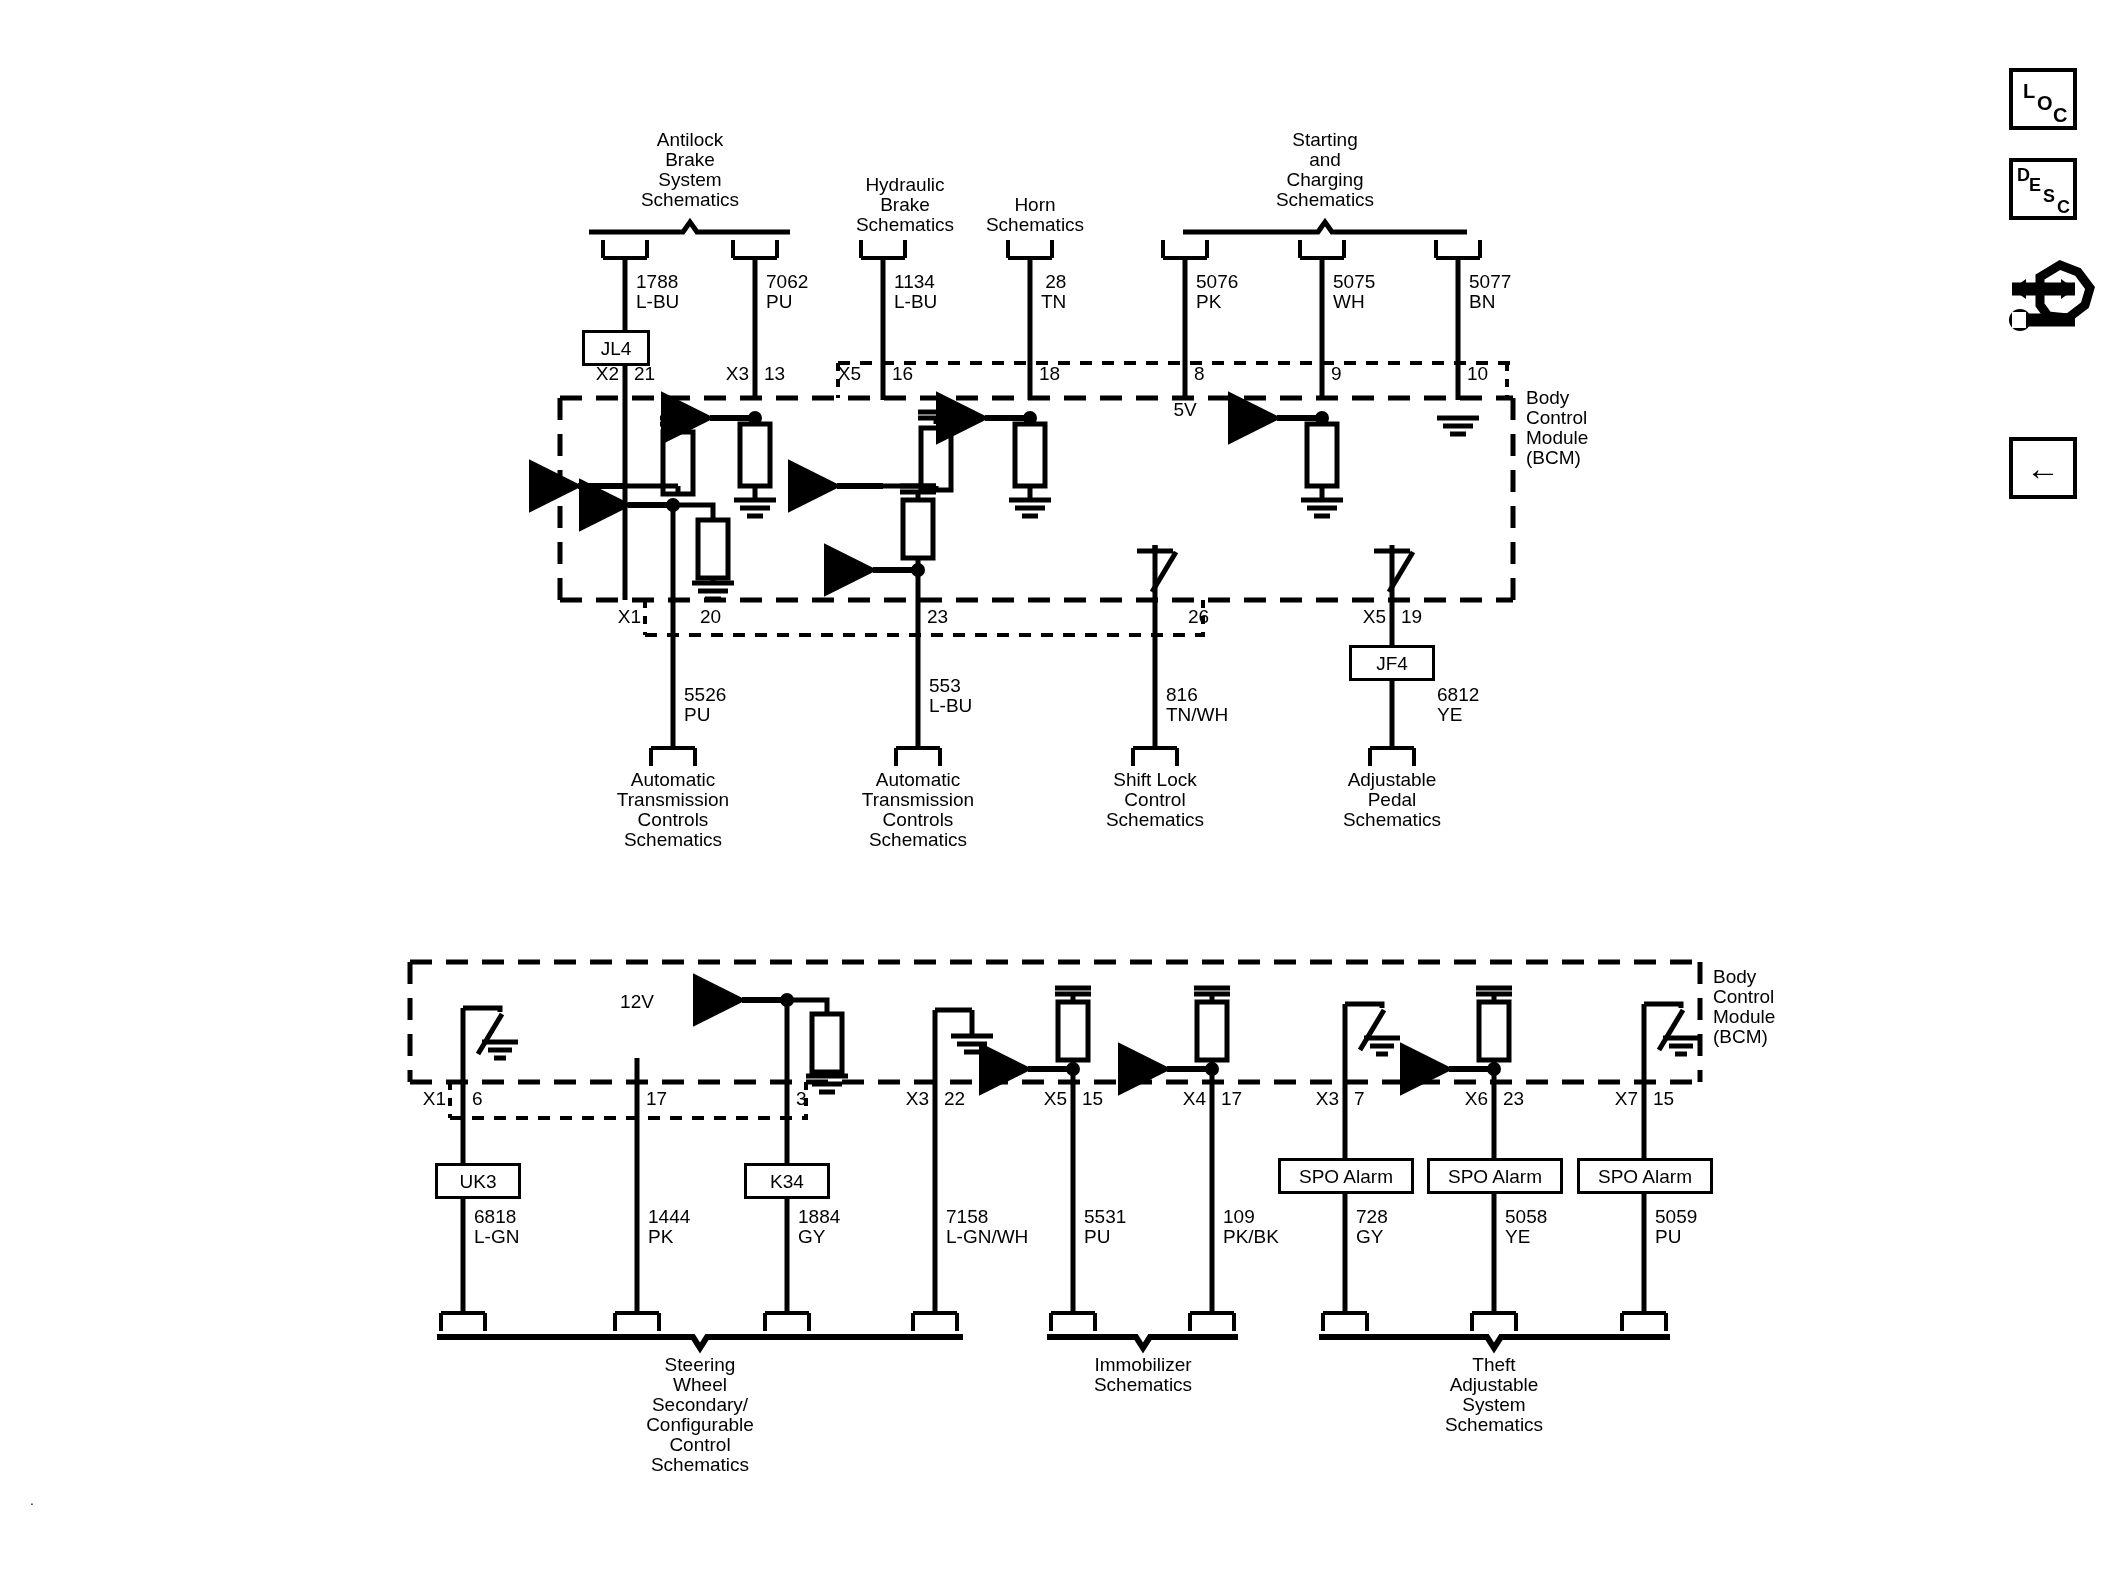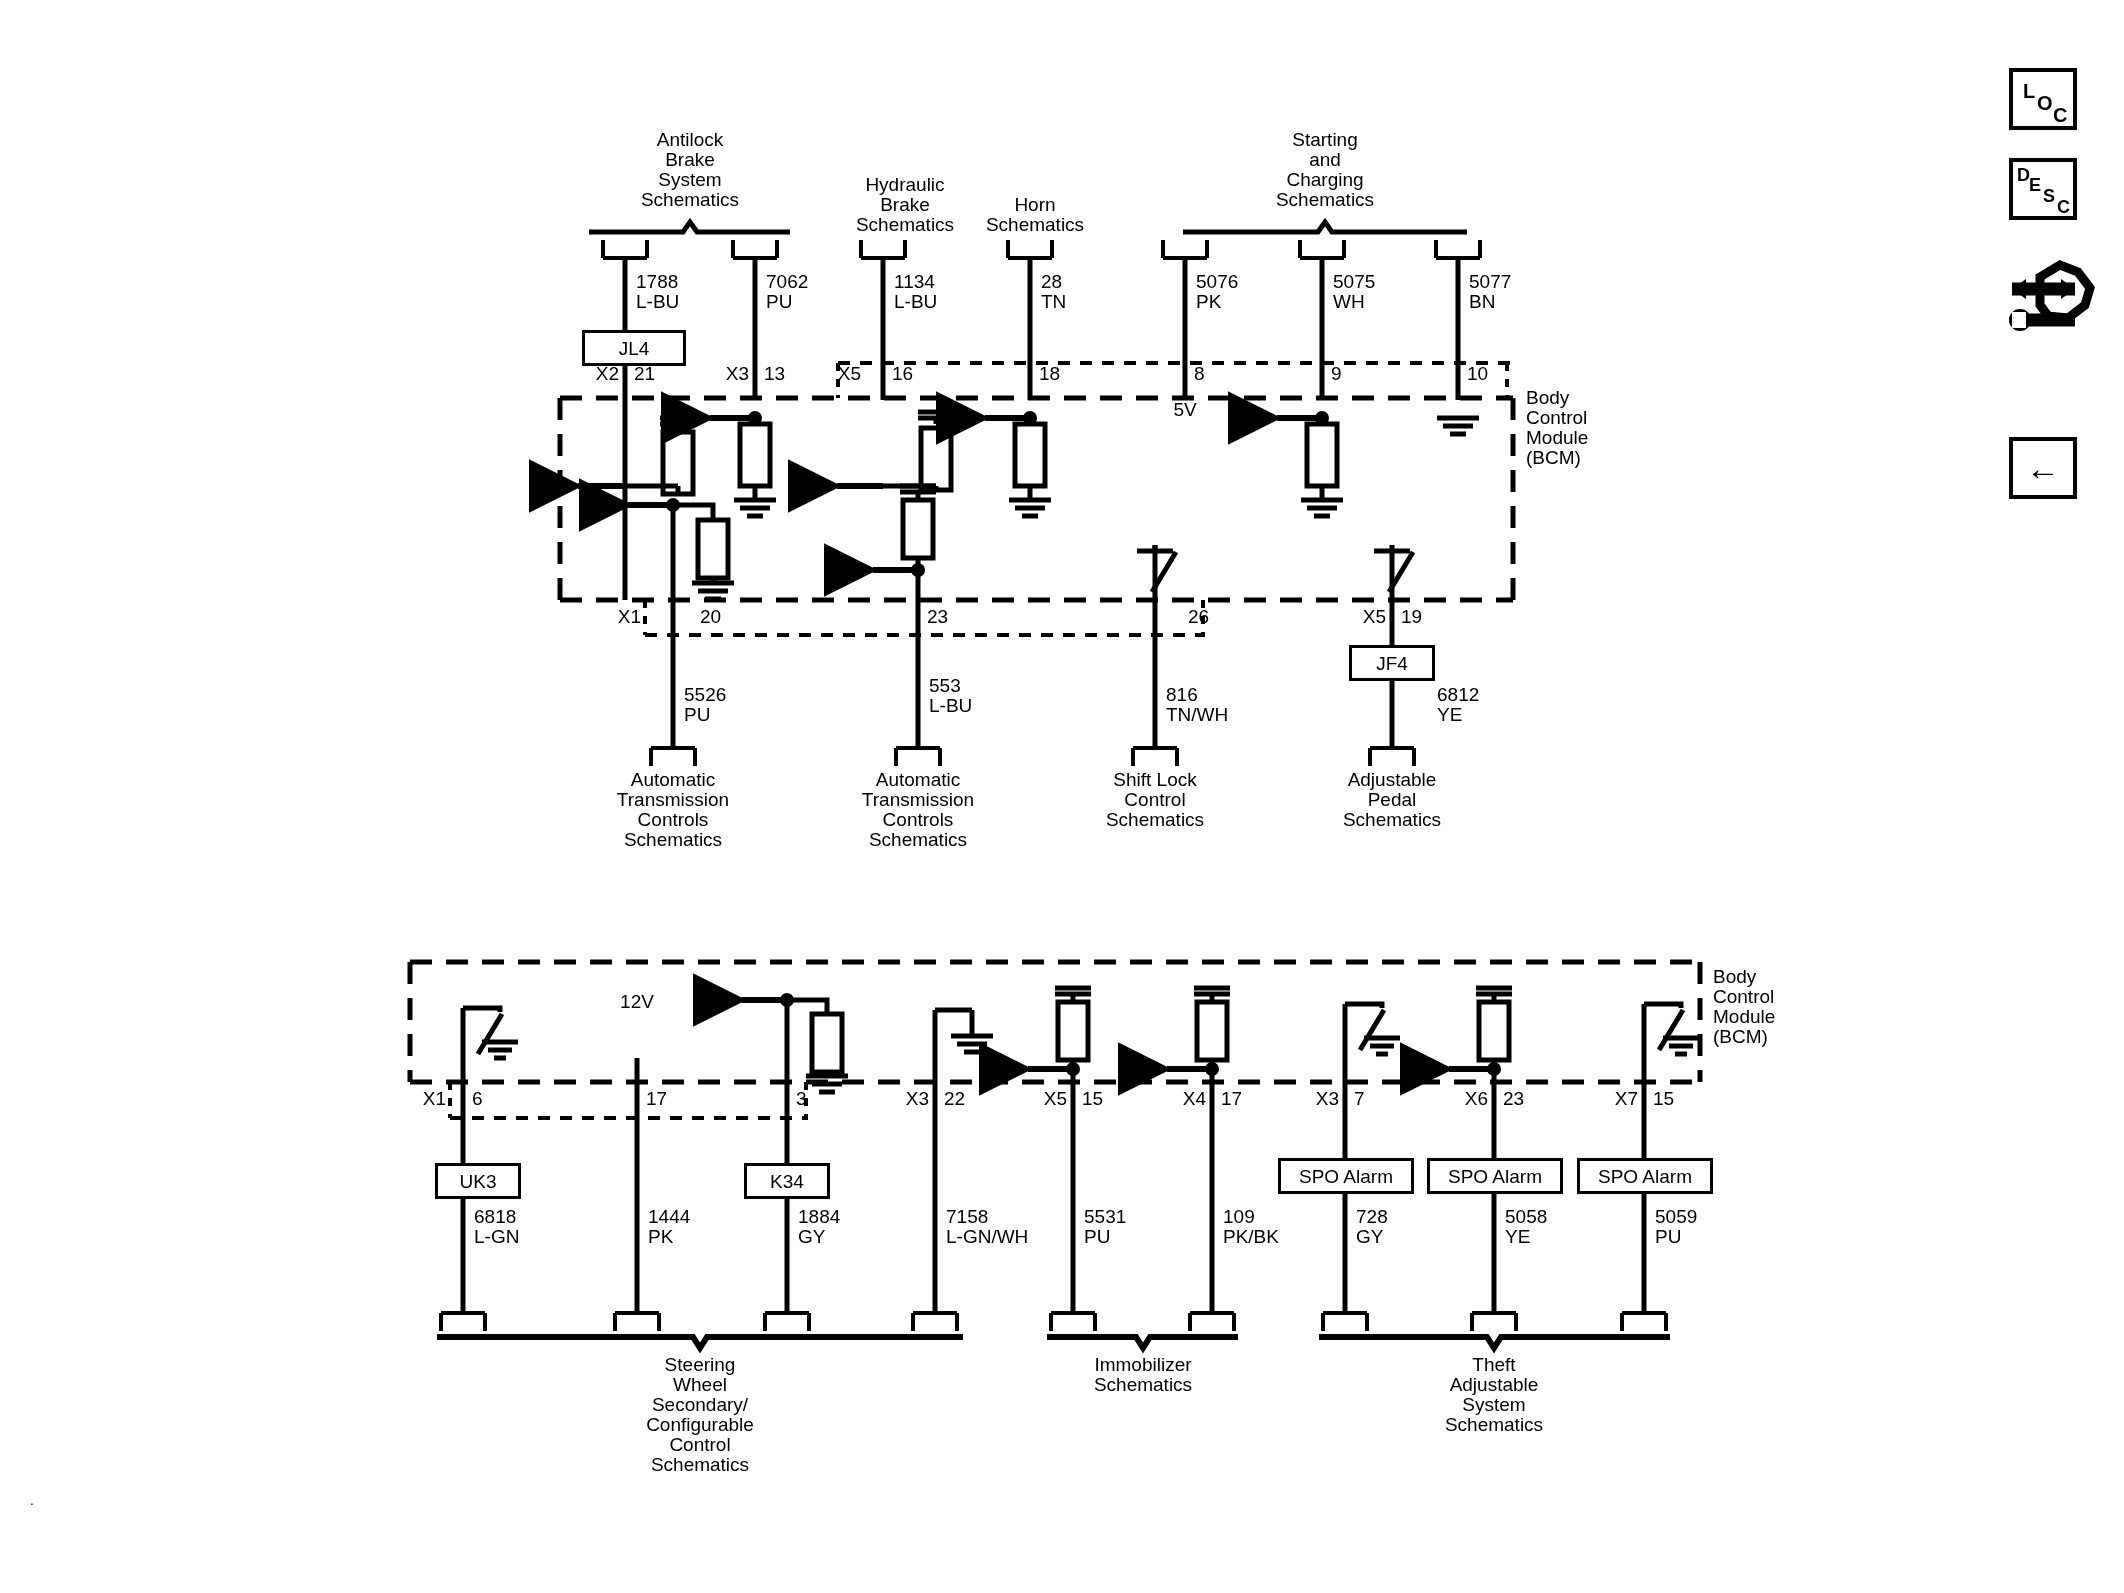--- a/index.html
+++ b/index.html
@@ -239,26 +239,26 @@
 
   <div class="lbl c" style="left:905px;top:175px;"><span>Hydraulic</span><br><span>Brake</span><br><span>Schematics</span></div>
 
   <div class="lbl c" style="left:1035px;top:195px;"><span>Horn</span><br><span>Schematics</span></div>
 
   <div class="lbl c" style="left:1325px;top:130px;"><span>Starting</span><br><span>and</span><br><span>Charging</span><br><span>Schematics</span></div>
 
   <div class="lbl l" style="left:636px;top:272px;"><span>1788</span><br><span>L-BU</span></div>
   <div class="lbl l" style="left:766px;top:272px;"><span>7062</span><br><span>PU</span></div>
   <div class="lbl l" style="left:894px;top:272px;"><span>1134</span><br><span>L-BU</span></div>
-  <div class="lbl l" style="left:1041px;top:272px;"><span>28</span><br><span>TN</span></div>
+  <div class="lbl l" style="left:1041px;top:272px;text-align:right;"><span>28</span><br><span>TN</span></div>
   <div class="lbl l" style="left:1196px;top:272px;"><span>5076</span><br><span>PK</span></div>
   <div class="lbl l" style="left:1333px;top:272px;"><span>5075</span><br><span>WH</span></div>
   <div class="lbl l" style="left:1469px;top:272px;"><span>5077</span><br><span>BN</span></div>
 
-  <div class="box" style="left:582px;top:330px;width:104px;height:36px;">
+  <div class="box" style="left:582px;top:330px;width:68px;height:36px;">
       <span>JL4</span>
     </div>
 
   <div class="lbl r" style="left:619px;top:364px;"><span>X2</span></div>
   <div class="lbl l" style="left:634px;top:364px;"><span>21</span></div>
   <div class="lbl r" style="left:749px;top:364px;"><span>X3</span></div>
   <div class="lbl l" style="left:764px;top:364px;"><span>13</span></div>
   <div class="lbl r" style="left:861px;top:364px;"><span>X5</span></div>
   <div class="lbl l" style="left:892px;top:364px;"><span>16</span></div>
   <div class="lbl l" style="left:1039px;top:364px;"><span>18</span></div>

